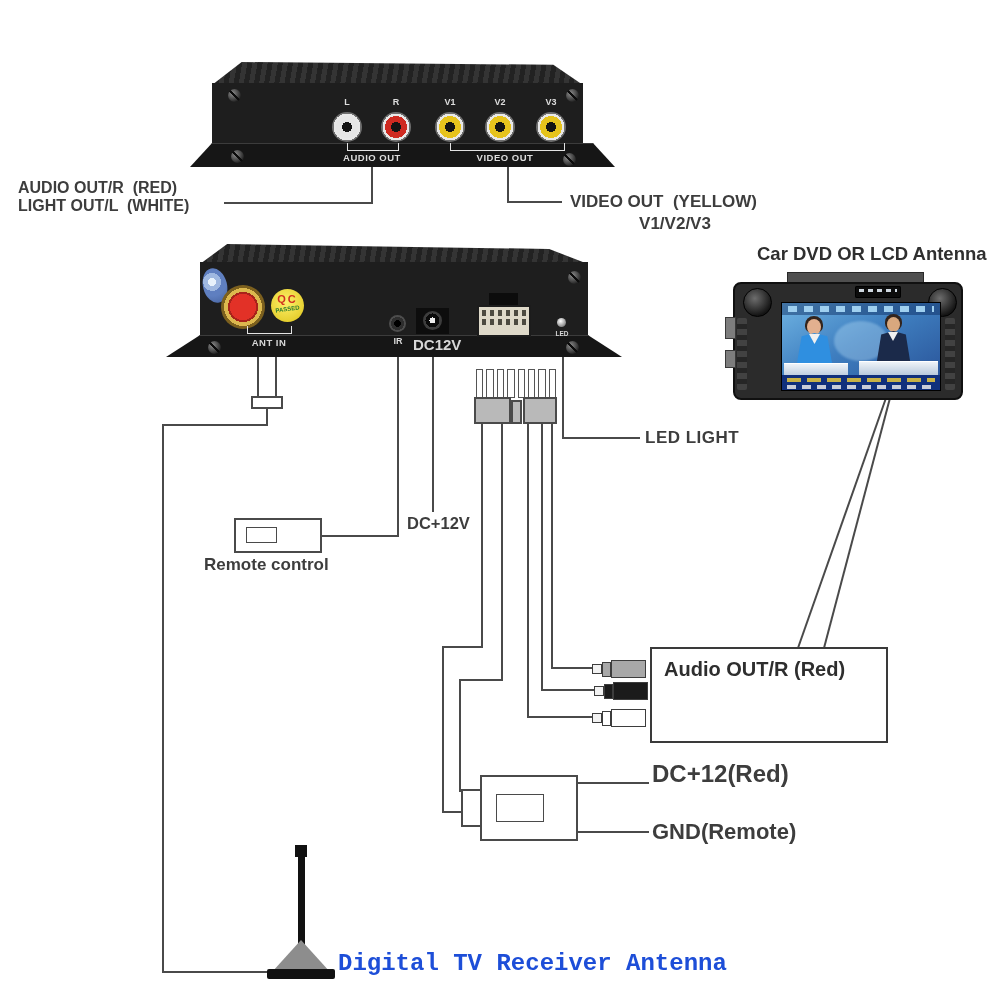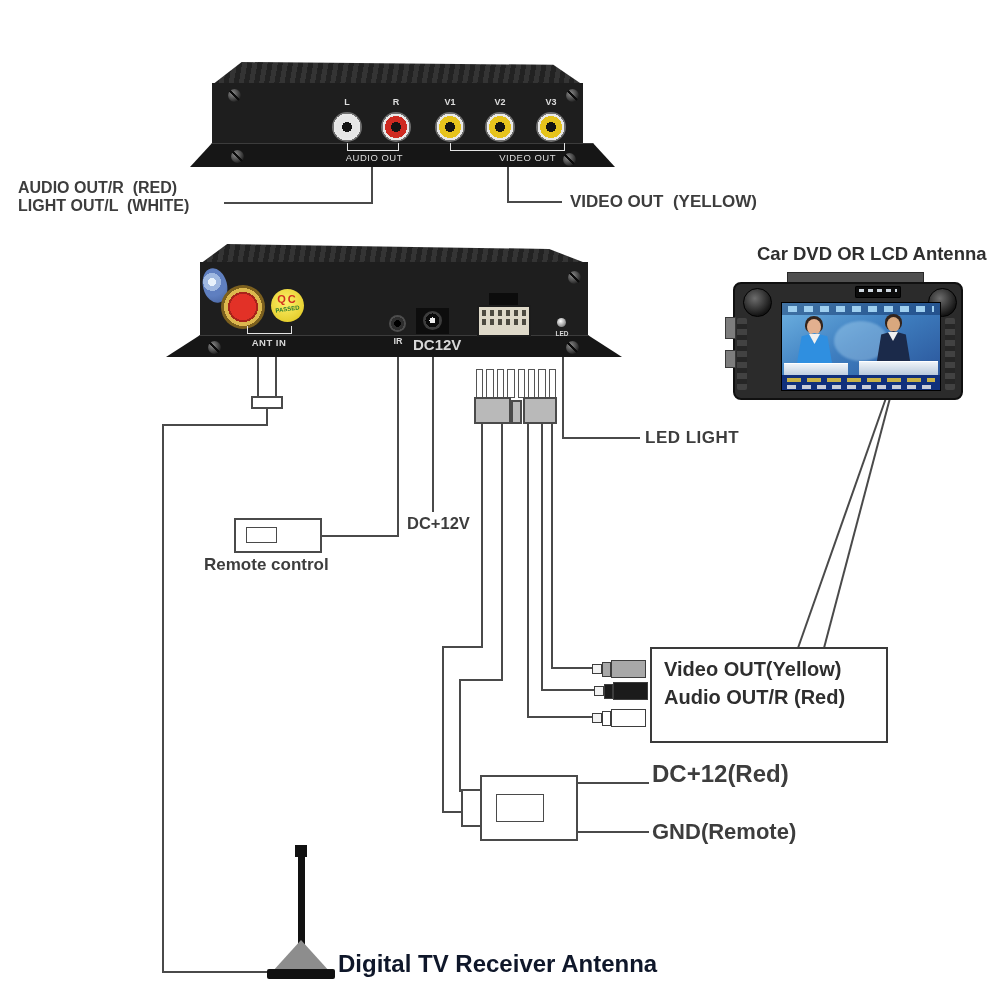--- a/index.html
+++ b/index.html
@@ -14,21 +14,21 @@
   .topface{position:absolute;background:repeating-linear-gradient(100deg,#343434 0 5px,#222 5px 10px);}
   .flange{position:absolute;background:#161616;border-top:1px solid #3c3c3c;}
   .screw{position:absolute;width:13px;height:13px;border-radius:50%;
          background:linear-gradient(45deg,transparent 44%,#0b0b0b 44% 56%,transparent 56%),
                     radial-gradient(circle at 35% 35%,#8d8d8d,#1f1f1f 75%);}
   
   .jack{position:absolute;width:30px;height:30px;border-radius:50%;
         background:radial-gradient(circle,#141414 0 5px,var(--c) 5px 11px,#e8e8e8 11px 13.5px,#6f6f6f 13.5px 15px);}
   .jlbl{position:absolute;z-index:3;font-size:9px;font-weight:bold;color:#dedede;width:30px;text-align:center;}
   .bracket{position:absolute;height:7px;border:1.5px solid #e3e3e3;border-top:none;}
-  .grp{position:absolute;z-index:3;font-size:9.5px;font-weight:normal;color:#dedede;letter-spacing:.5px;text-align:right;}
+  .grp{position:absolute;z-index:3;font-size:9.5px;font-weight:bold;color:#dedede;letter-spacing:.5px;text-align:center;}
 
   
   .holo{position:absolute;width:24px;height:35px;border-radius:50%;transform:rotate(-14deg);
         background:radial-gradient(circle at 42% 38%,#e8f2fb 0 4px,#9fb8e0 4px 9px,#5f7fc0 9px 14px,#46639f);}
   .antconn{position:absolute;width:44px;height:44px;border-radius:50%;
         background:radial-gradient(circle,#e23127 0 13px,#a8231b 13px 15px,#dcb84e 15px 19px,#7c601e 19px 22px);}
   .qc{position:absolute;width:33px;height:33px;border-radius:50%;text-align:center;
       background:radial-gradient(circle at 45% 40%,#fdf06a,#e5ce2d 75%,#b7a51f);}
   .qc .t1{display:block;font-size:11px;font-weight:bold;color:#d03020;line-height:13px;margin-top:4px;letter-spacing:2px;}
   .qc .t2{display:block;font-size:6px;font-weight:bold;color:#2e7d2e;line-height:6px;transform:rotate(-8deg);}
@@ -134,21 +134,21 @@
 
     <div class="jack" style="left:332px;top:112px;--c:#e6e6e6;"></div>
     <div class="jack" style="left:381px;top:112px;--c:#cf2a21;"></div>
     <div class="jack" style="left:435px;top:112px;--c:#e6c31d;"></div>
     <div class="jack" style="left:485px;top:112px;--c:#e6c31d;"></div>
     <div class="jack" style="left:536px;top:112px;--c:#e6c31d;"></div>
 
     <div class="bracket" style="left:347px;top:143px;width:50px;"></div>
     <div class="bracket" style="left:450px;top:143px;width:113px;"></div>
     <span class="grp" style="left:341px;top:152px;width:62px;">AUDIO OUT</span>
-    <span class="grp" style="left:494px;top:152px;width:62px;">VIDEO OUT</span>
+    <span class="grp" style="left:474px;top:152px;width:62px;">VIDEO OUT</span>
   </div>
 
   <div class="dev">
     <div class="topface" style="left:200px;top:244px;width:388px;height:20px;clip-path:polygon(7% 0,90% 25%,100% 100%,0 100%);"></div>
     <div class="face" style="left:200px;top:262px;width:388px;height:73px;"></div>
     <div class="flange" style="left:166px;top:335px;width:456px;height:21px;clip-path:polygon(7.5% 0,92.5% 0,100% 100%,0 100%);"></div>
     <div class="screw" style="left:568px;top:271px;"></div>
     <div class="screw" style="left:566px;top:341px;"></div>
     <div class="screw" style="left:208px;top:341px;"></div>
 
@@ -205,35 +205,34 @@
     <span class="tip"></span>
       <span class="collar" style="background:#1b1b1b;"></span>
       <span class="pbody" style="background:#1b1b1b;"></span>
   </div>
   <div class="plug" style="left:592px;top:709px;">
     <span class="tip"></span>
       <span class="collar" style="background:#ffffff;"></span>
       <span class="pbody" style="background:#ffffff;"></span>
   </div>
   <div class="callout" style="left:650px;top:647px;width:222px;height:86px;">
-    <div>Video OUT(Yellow)</div>
     <div>Audio OUT/R (Red)</div>
   </div>
 
   <div class="wbox" style="left:461px;top:789px;width:18px;height:34px;"></div>
   <div class="wbox" style="left:480px;top:775px;width:94px;height:62px;"></div>
   <div class="wbox" style="left:496px;top:794px;width:46px;height:26px;border-width:1.5px;"></div>
   <span class="ann" style="left:652px;top:760px;font-size:24px;">DC+12(Red)</span>
   <span class="ann" style="left:652px;top:819px;font-size:22px;">GND(Remote)</span>
 
   <div class="antcap" style="left:295px;top:845px;width:12px;height:12px;z-index:2;"></div>
   <div class="antrod" style="left:298px;top:855px;width:7px;height:90px;z-index:2;"></div>
   <div class="antbase" style="left:272px;top:940px;width:58px;height:32px;z-index:2;"></div>
   <div class="antfoot" style="left:267px;top:969px;width:68px;height:10px;z-index:2;"></div>
-  <span class="ann" style="left:338px;top:950px;font-size:24px;color:#0f172a;">Digital TV Receiver Antenna</span>
+  <span class="ann" style="left:338px;top:950px;font-size:24px;color:#1d4ed8;font-family:Liberation Mono, monospace;">Digital TV Receiver Antenna</span>
 
   <div class="dev">
     <span class="ann" style="left:757px;top:243px;font-size:18.5px;color:#2f2f2f;">Car DVD OR LCD Antenna</span>
     <div class="mon-tray" style="left:787px;top:272px;width:135px;height:12px;"></div>
     <div class="mon-body" style="left:733px;top:282px;width:226px;height:114px;"></div>
     <div class="ear" style="left:725px;top:317px;width:9px;height:20px;"></div>
     <div class="ear" style="left:725px;top:350px;width:9px;height:16px;"></div>
     <div class="knob" style="left:743px;top:288px;"></div>
     <div class="knob" style="left:928px;top:288px;"></div>
     <div class="mdisp" style="left:855px;top:286px;width:46px;height:12px;">
@@ -263,17 +262,18 @@
       <div class="ticker" style="left:0;top:72px;width:158px;height:15px;">
           <i class="y"></i>
           <i></i>
         </div>
     </div>
   </div>
 
   <span class="ann" style="left:18px;top:179px;font-size:16px;line-height:18px;">AUDIO OUT/R  (RED)</span>
   <span class="ann" style="left:18px;top:197px;font-size:16px;line-height:18px;">LIGHT OUT/L  (WHITE)</span>
   <span class="ann" style="left:570px;top:192px;font-size:17px;">VIDEO OUT  (YELLOW)</span>
+  <span class="ann" style="left:570px;top:214px;font-size:17px;width:210px;text-align:center;">V1/V2/V3</span>
 
   <span class="ann" style="left:645px;top:428px;font-size:17px;letter-spacing:.5px;">LED LIGHT</span>
   <span class="ann" style="left:407px;top:514px;font-size:16.5px;">DC+12V</span>
 
 </div>
 
 </body></html>

